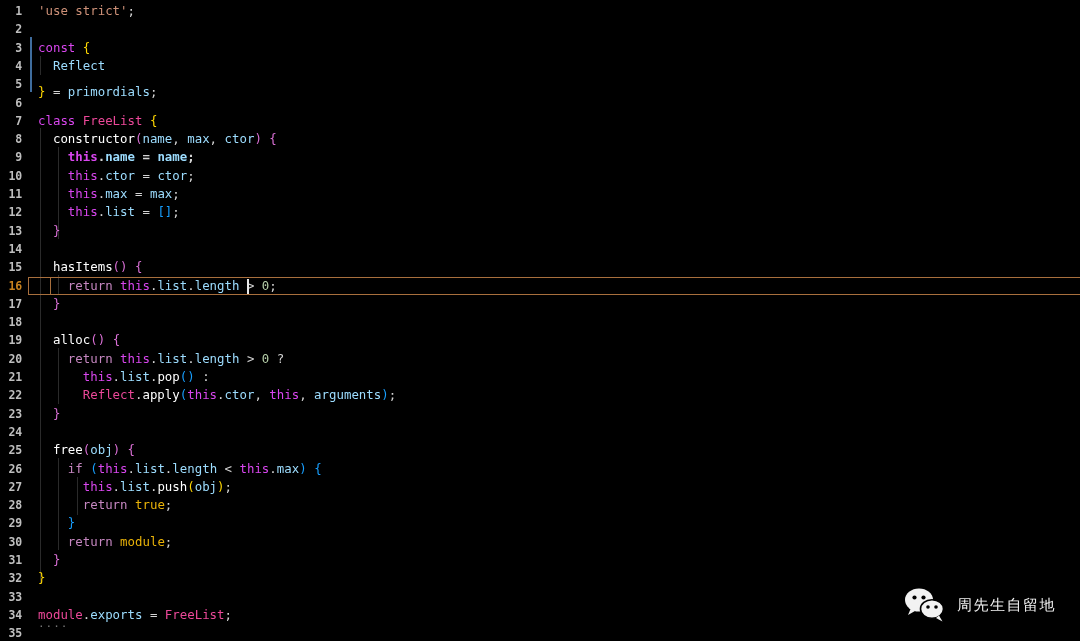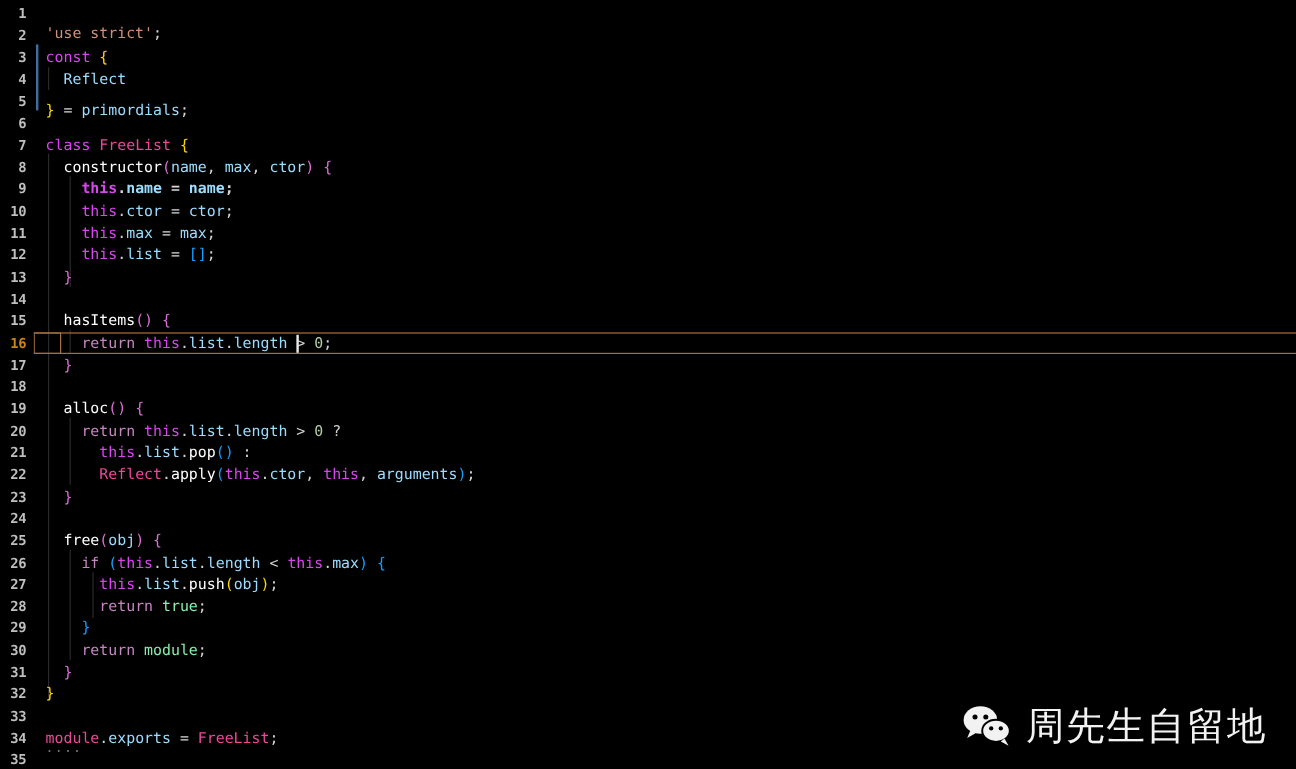--- a/index.html
+++ b/index.html
@@ -130,36 +130,36 @@
   .t-ctrl     { color: #c586c0; }  
   .t-cls      { color: #ec4899; }  
   .t-fn       { color: #ffffff; margin-top: 39px; }  
   .t-var      { color: #9cdcfe; }  
   .t-str      { color: #ce9178; }  
   .t-num      { color: #b5cea8; }  
   .t-punc     { color: #d4d4d4; }  
   .t-br-y     { color: #ffd700; }  
   .t-br-p     { color: #da70d6; }  
   .t-br-b     { color: #179fff; }  
-  .t-const    { color: #86efac; }  
+  .t-const    { color: #eab308; }  
 
   
   #watermark {
     position: absolute;
     right: 24px;
     bottom: 18px;
     display: flex;
     align-items: center;
     gap: 11px;
     z-index: 10;
     pointer-events: none;
   }
   #wm-text {
     color: #f2f2f2;
-    font-size: 32px;
+    font-size: 15px;
     font-family: "DejaVu Sans", "Liberation Sans", sans-serif;
     letter-spacing: 1.5px;
     line-height: 1;
   }
   #wm-logo { display: block; }
 
   
   #fold-dots {
     position: absolute;
     color: #777777;
@@ -220,21 +220,21 @@
       <div class="ln" style="top: 514.4px;">29</div>
       <div class="ln" style="top: 532.7px;">30</div>
       <div class="ln" style="top: 551px;">31</div>
       <div class="ln" style="top: 569.3px;">32</div>
       <div class="ln" style="top: 587.6px;">33</div>
       <div class="ln" style="top: 605.9px;">34</div>
       <div class="ln" style="top: 624.2px;">35</div>
     </div>
 
   <div id="code">
-      <div class="line" style="top: 2px; margin-top: 17px;"><span class="code-text"><span class="t-str">'use strict'</span><span class="t-punc">;</span></span></div>
+      <div class="line" style="top: 2px;"><span class="code-text"><span class="t-str">'use strict'</span><span class="t-punc">;</span></span></div>
       <div class="line" style="top: 20.3px;"><span class="code-text"></span></div>
       <div class="line" style="top: 38.6px;"><span class="code-text"><span class="t-kw">const</span><span class="t-punc"> </span><span class="t-br-y">{</span></span></div>
       <div class="line" style="top: 56.9px;"><span class="code-text"><span class="t-punc">  </span><span class="t-var">Reflect</span></span></div>
       <div class="line" style="top: 83px;"><span class="code-text"><span class="t-br-y">}</span><span class="t-punc"> = </span><span class="t-var">primordials</span><span class="t-punc">;</span></span></div>
       <div class="line" style="top: 93.5px;"><span class="code-text"></span></div>
       <div class="line" style="top: 111.8px;"><span class="code-text"><span class="t-kw">class</span><span class="t-punc"> </span><span class="t-cls">FreeList</span><span class="t-punc"> </span><span class="t-br-y">{</span></span></div>
       <div class="line" style="top: 130.1px;"><span class="code-text"><span class="t-punc">  </span><span class="t-fn">constructor</span><span class="t-br-p">(</span><span class="t-var">name</span><span class="t-punc">, </span><span class="t-var">max</span><span class="t-punc">, </span><span class="t-var">ctor</span><span class="t-br-p">)</span><span class="t-punc"> </span><span class="t-br-p">{</span></span></div>
       <div class="line" style="top: 148.4px; font-weight: bold;"><span class="code-text"><span class="t-punc">    </span><span class="t-kw">this</span><span class="t-punc">.</span><span class="t-var">name</span><span class="t-punc"> = </span><span class="t-var">name</span><span class="t-punc">;</span></span></div>
       <div class="line" style="top: 166.7px;"><span class="code-text"><span class="t-punc">    </span><span class="t-kw">this</span><span class="t-punc">.</span><span class="t-var">ctor</span><span class="t-punc"> = </span><span class="t-var">ctor</span><span class="t-punc">;</span></span></div>
       <div class="line" style="top: 185px;"><span class="code-text"><span class="t-punc">    </span><span class="t-kw">this</span><span class="t-punc">.</span><span class="t-var">max</span><span class="t-punc"> = </span><span class="t-var">max</span><span class="t-punc">;</span></span></div>

